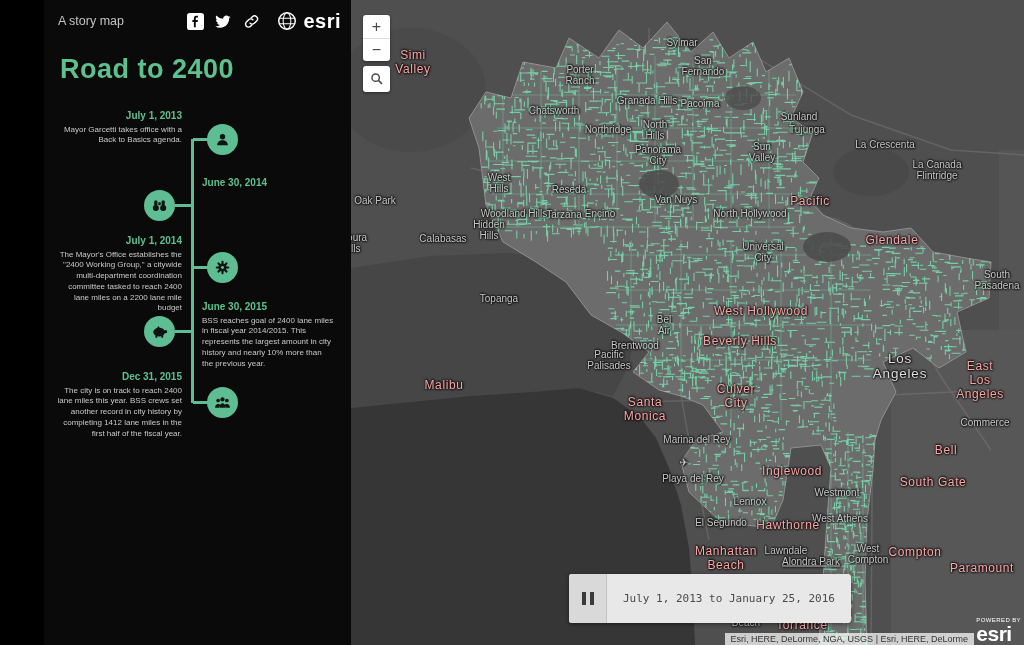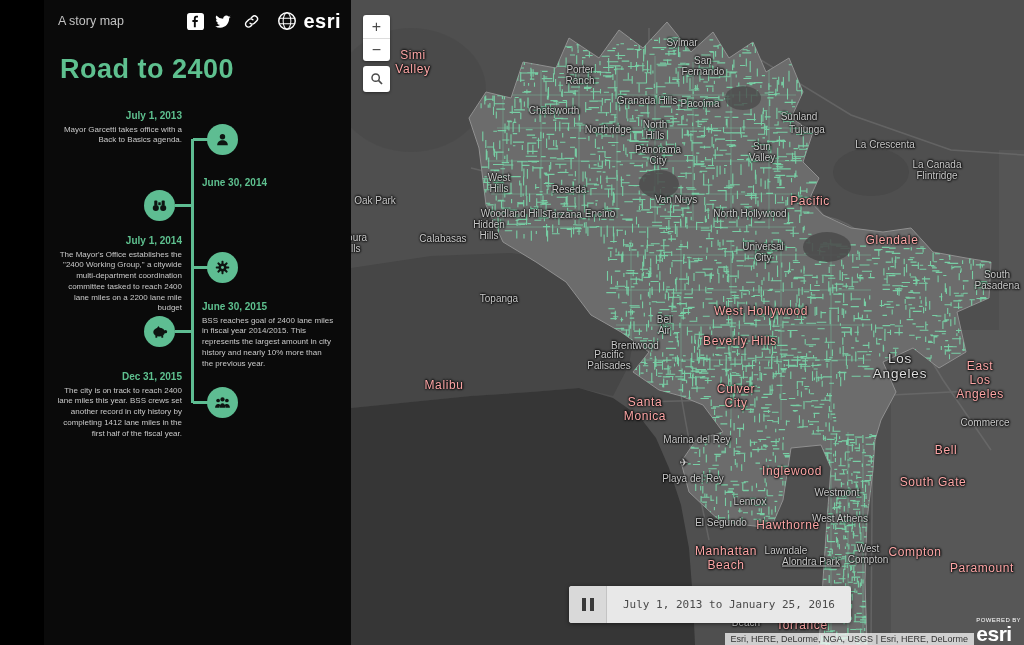--- a/index.html
+++ b/index.html
@@ -34,21 +34,21 @@
   .map-label.sm { font-size:10px; }
   .map-label.md { font-size:10.5px; }
   .map-label.lg { font-size:12px; color:#fca5a5; letter-spacing:.6px; }
   .map-label.xl { font-size:13.5px; color:#dedede; letter-spacing:.8px; }
 
   .zoom-ctrl { position:absolute; left:12px; top:15px; width:27px; background:#fff; border-radius:3px; box-shadow:0 1px 3px rgba(0,0,0,.45); overflow:hidden; }
   .zoom-btn { width:27px; height:23px; display:flex; align-items:center; justify-content:center; font-size:16px; color:#4a4a4a; cursor:pointer; }
   .zoom-btn + .zoom-btn { border-top:1px solid #ddd; }
   .search-btn { position:absolute; left:12px; top:66px; width:27px; height:26px; background:#fff; border-radius:3px; display:flex; align-items:center; justify-content:center; box-shadow:0 1px 3px rgba(0,0,0,.45); cursor:pointer; }
 
-  .timebar { position:absolute; left:218px; bottom:22px; height:37px; display:flex; align-items:stretch; background:#e8e8e8; border-radius:3px; overflow:hidden; box-shadow:0 1px 4px rgba(0,0,0,.5); }
+  .timebar { position:absolute; left:218px; bottom:22px; height:49px; display:flex; align-items:stretch; background:#e8e8e8; border-radius:3px; overflow:hidden; box-shadow:0 1px 4px rgba(0,0,0,.5); }
   .pause-btn { width:38px; background:#d9d9d9; display:flex; align-items:center; justify-content:center; border-right:1px solid #c3c3c3; cursor:pointer; }
   .pause-btn .bar { width:4px; height:13px; background:#3a3a3a; margin:0 2px; }
   .timebar .range { display:flex; align-items:center; padding:0 16px; font-family:"DejaVu Sans Mono", monospace; font-size:11px; color:#4a4a4a; }
 
   .attribution { position:absolute; right:50px; bottom:0; background:rgba(255,255,255,.72); color:#333; font-size:9px; padding:1px 6px; white-space:nowrap; }
   .powered { position:absolute; right:3px; bottom:1px; color:#fff; line-height:1; }
   .powered .pby { font-size:6px; letter-spacing:.4px; display:block; }
   .powered .brand { font-size:21px; font-weight:bold; letter-spacing:-.5px; }
 </style>
 </head>

